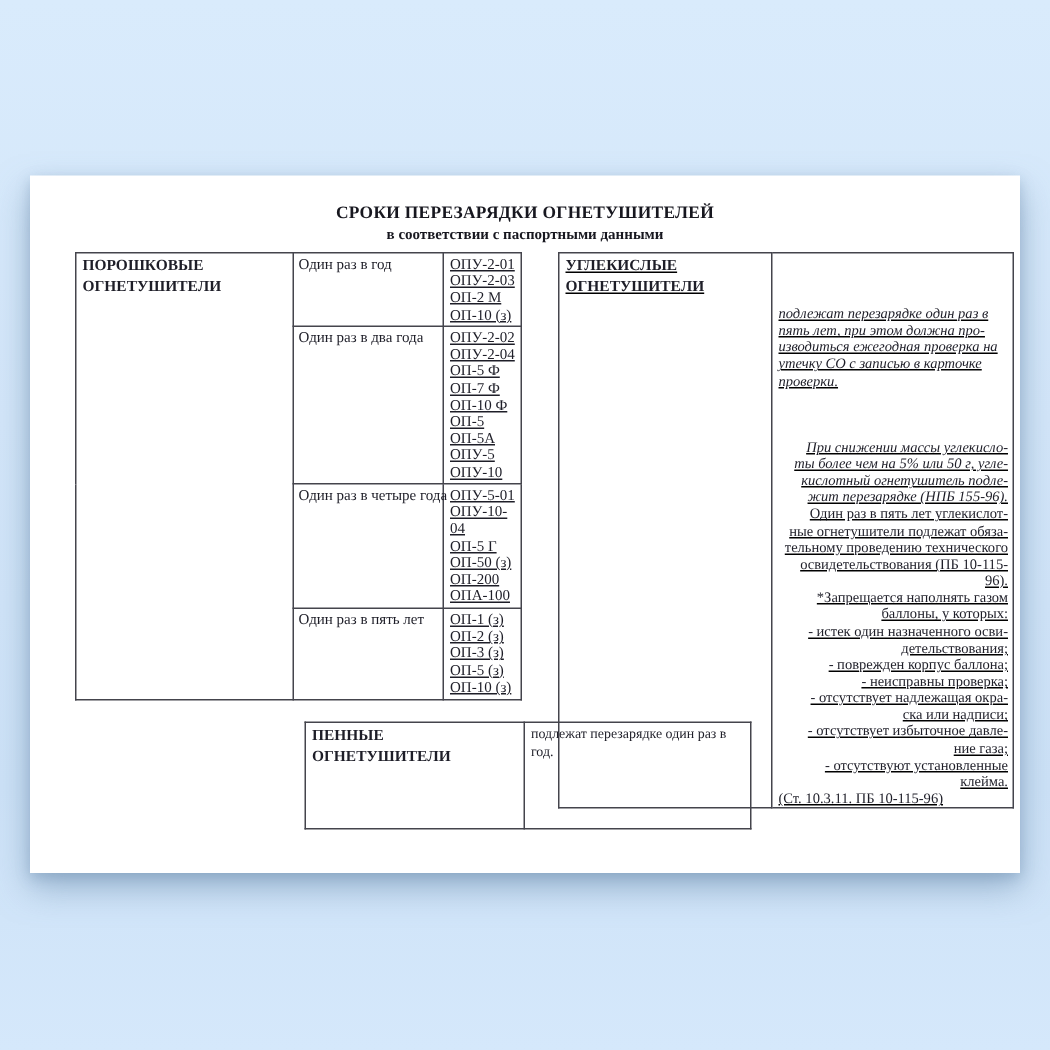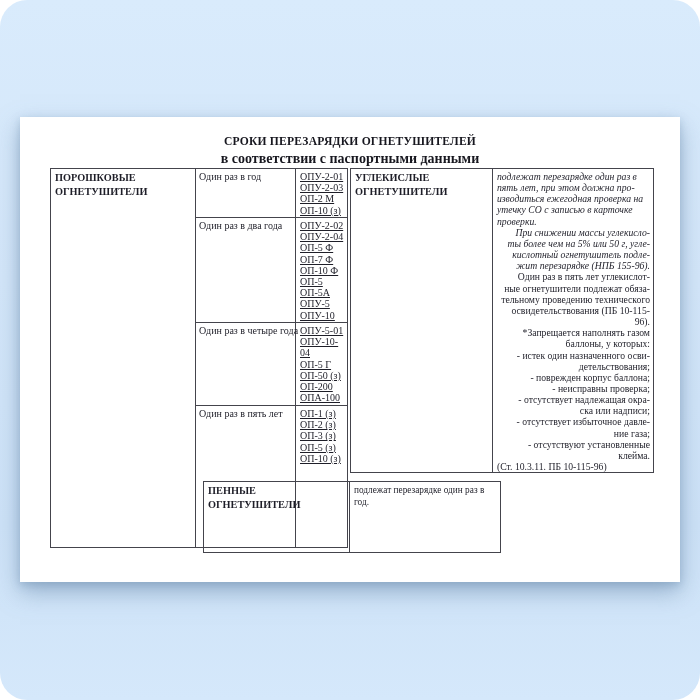--- a/index.html
+++ b/index.html
@@ -2,41 +2,40 @@
 <html><head>
 <meta charset="utf-8">
 <style>
   * { margin:0; padding:0; box-sizing:border-box; }
   html,body { width:700px; height:700px; }
   body { font-family:"Liberation Serif","DejaVu Serif",serif; }
 
   .stage {
     position:relative; width:700px; height:700px; overflow:hidden;
     background:linear-gradient(180deg,#d9ebfc 0%,#d3e6f9 40%,#cde2f7 75%,#d5e8fb 100%);
-    border-radius:27px;
   }
   .page {
     position:absolute; left:20px; top:117px; width:660px; height:465px;
     background:#ffffff;
     box-shadow:0 10px 22px rgba(105,138,172,.55), 0 3px 8px rgba(105,138,172,.35);
   }
   .doc-title {
     position:absolute; top:18px; left:0; width:100%;
     text-align:center; font-weight:bold; font-size:11.6px; letter-spacing:.2px; color:#17171f;
   }
   .doc-subtitle {
     position:absolute; top:34px; left:0; width:100%;
-    text-align:center; font-weight:bold; font-size:14px; color:#17171f;
+    text-align:center; font-weight:bold; font-size:10px; color:#17171f;
   }
 
   table.tbl { border-collapse:collapse; table-layout:fixed; position:absolute; }
   table.tbl td { border:1px solid #44444c; vertical-align:top; color:#1e1e28; }
 
-  .tbl-powder { left:30px; top:51px; width:297px; height:380px; }
-  .tbl-co2    { left:330px; top:51px; width:303px; height:299px; }
+  .tbl-powder { left:30px; top:51px; width:297px; height:299px; }
+  .tbl-co2    { left:352px; top:51px; width:303px; height:299px;text-decoration:underline; }
   .tbl-foam   { left:183px; top:364px; width:297px; height:72px; }
 
   .tbl-powder tr:nth-child(1){ height:49px; }
   .tbl-powder tr:nth-child(2){ height:105px; }
   .tbl-powder tr:nth-child(3){ height:83px; }
 
   td.hdr {
     font-weight:bold; font-size:10.3px; line-height:13.5px;
     padding:2px 4px 0 4px; color:#15151d;
   }
@@ -44,21 +43,21 @@
     font-size:10px; line-height:12px; padding:2px 2px 0 3px; white-space:nowrap;
   }
   td.models {
     font-size:10px; line-height:11.2px; padding:2px 2px 0 4px;
     white-space:pre-line; overflow-wrap:break-word;text-decoration:underline;
   }
   td.txt { padding:2px 3px 0 4px; }
   .para {
     font-size:9.7px; line-height:11.15px; white-space:pre-line; text-align:left;
   }
-  .para.italic { font-style:italic; }
+  .para.italic { font-style:italic;margin-top:33px; }
   .para.indent { text-indent:13px;text-align:right; }
   td.foam-txt { font-size:9.3px; line-height:11.5px; padding:3px 3px 0 4px; }
 </style>
 </head>
 <body>
 
 <div class="stage">
   <div class="page">
 
     <div class="doc-title">СРОКИ ПЕРЕЗАРЯДКИ ОГНЕТУШИТЕЛЕЙ</div>

